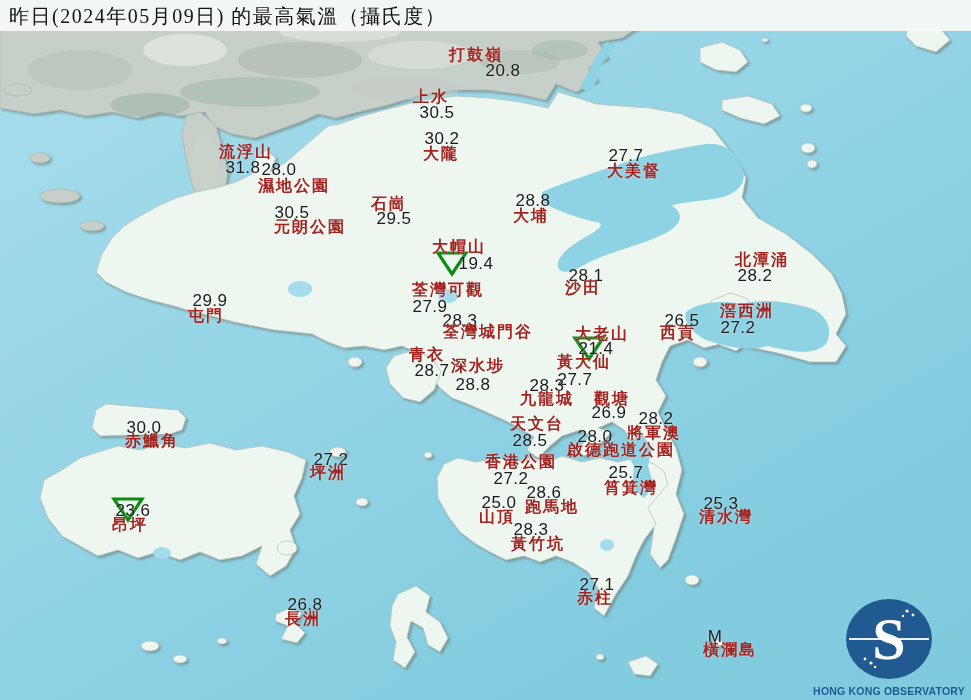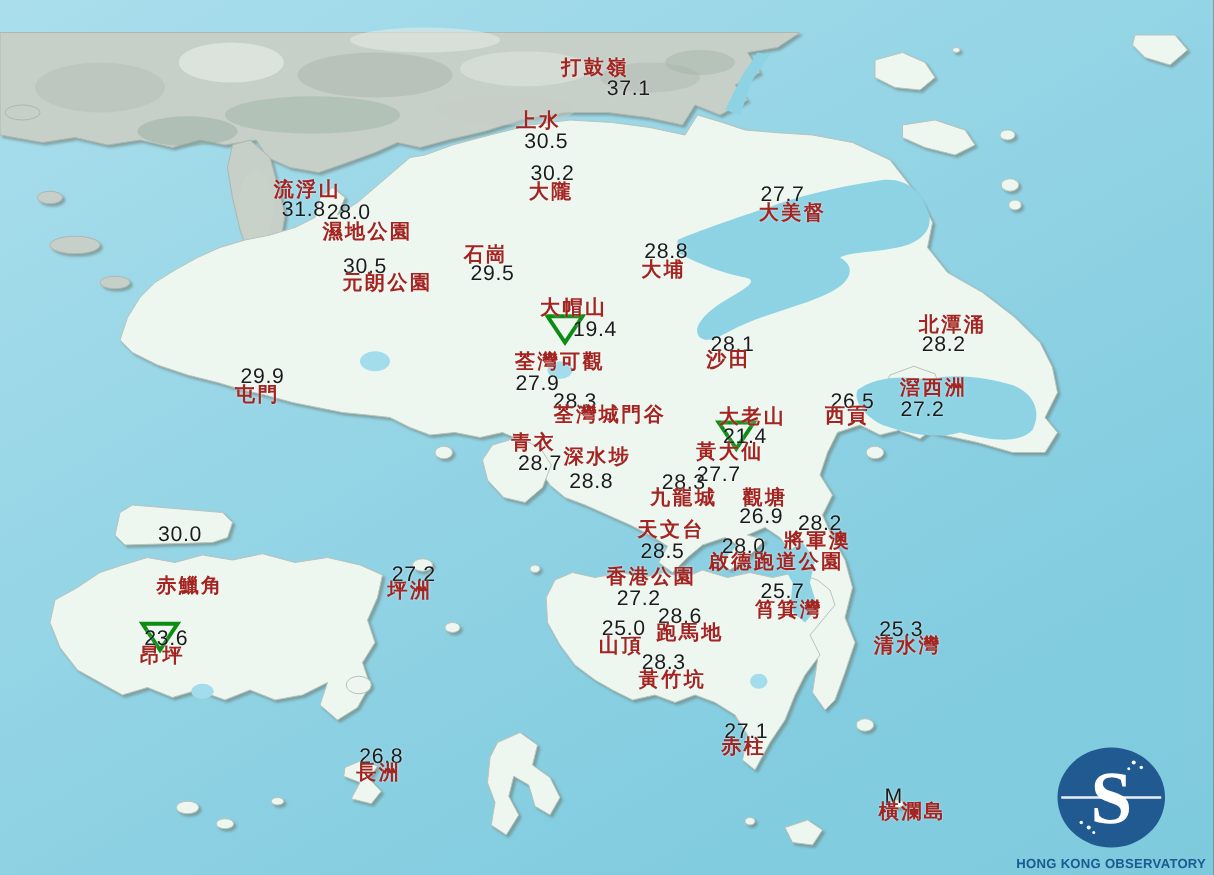--- a/index.html
+++ b/index.html
@@ -130,21 +130,21 @@
         C746,352 724,346 706,340 C694,334 682,322 686,312 Z"></path>
       <path class="water" d="M628,442 L642,434 L652,448 L648,466 L654,486 L644,498 L632,488 L634,466 L626,452 Z"></path>
       <ellipse class="reservoir" cx="448" cy="296" rx="10" ry="7"></ellipse>
       <ellipse class="reservoir" cx="300" cy="289" rx="12" ry="8"></ellipse>
       <ellipse class="reservoir" cx="162" cy="553" rx="9" ry="6"></ellipse>
       <ellipse class="reservoir" cx="607" cy="545" rx="7" ry="6"></ellipse>
     </g>
   </svg>
 
   <div class="labels">
-      <div class="station-value" style="left: 503px; top: 71px;">37.1</div>
+      <div class="station-value" style="left: 503px; top: 71px;">20.8</div>
       <div class="station-name" style="left: 476px; top: 55px;">打鼓嶺</div>
       <div class="station-value" style="left: 437px; top: 113px;">30.5</div>
       <div class="station-name" style="left: 431px; top: 97px;">上水</div>
       <div class="station-value" style="left: 442px; top: 139px;">30.2</div>
       <div class="station-name" style="left: 441px; top: 154px;">大隴</div>
       <div class="station-value" style="left: 243px; top: 168px;">31.8</div>
       <div class="station-name" style="left: 246px; top: 152px;">流浮山</div>
       <div class="station-value" style="left: 279px; top: 170px;">28.0</div>
       <div class="station-name" style="left: 294px; top: 186px;">濕地公園</div>
       <div class="station-value" style="left: 292px; top: 213px;">30.5</div>
@@ -201,36 +201,39 @@
       <div class="station-name" style="left: 631px; top: 488px;">筲箕灣</div>
       <div class="station-value" style="left: 544px; top: 493px;">28.6</div>
       <div class="station-name" style="left: 552px; top: 507px;">跑馬地</div>
       <div class="station-value" style="left: 499px; top: 503px;">25.0</div>
       <div class="station-name" style="left: 497px; top: 517px;">山頂</div>
       <div class="station-value" style="left: 531px; top: 530px;">28.3</div>
       <div class="station-name" style="left: 538px; top: 544px;">黃竹坑</div>
       <div class="station-value" style="left: 721px; top: 504px;">25.3</div>
       <div class="station-name" style="left: 726px; top: 517px;">清水灣</div>
       <div class="station-value" style="left: 144px; top: 428px;">30.0</div>
-      <div class="station-name" style="left: 152px; top: 441px; margin-top: 28px;">赤鱲角</div>
+      <div class="station-name" style="left: 152px; top: 441px;">赤鱲角</div>
       <div class="station-value" style="left: 331px; top: 460px;">27.2</div>
       <div class="station-name" style="left: 328px; top: 473px;">坪洲</div>
       <div class="marker" style="left: 128px; top: 509px;"><svg width="34" height="28">
           <polygon points="3,4 31,4 17,25" fill="none" stroke="#0c8c12" stroke-width="3.2"></polygon>
         </svg></div>
       <div class="station-value" style="left: 133px; top: 511px;">23.6</div>
       <div class="station-name" style="left: 130px; top: 525px;">昂坪</div>
       <div class="station-value" style="left: 305px; top: 605px;">26.8</div>
       <div class="station-name" style="left: 303px; top: 619px;">長洲</div>
       <div class="station-value" style="left: 597px; top: 585px;">27.1</div>
       <div class="station-name" style="left: 595px; top: 598px;">赤柱</div>
       <div class="station-value" style="left: 715px; top: 637px;">M</div>
       <div class="station-name" style="left: 730px; top: 650px;">橫瀾島</div>
     </div>
 
+  <div class="titlebar">
+    <div class="title">昨日(2024年05月09日) 的最高氣溫（攝氏度）</div>
+  </div>
 
   <div class="logo">
     <svg width="96" height="84" viewBox="0 0 96 84">
       <ellipse cx="48" cy="42" rx="43" ry="40" fill="#205a90"></ellipse>
       <rect x="8" y="41" width="80" height="2" fill="#ffffff" opacity=".9"></rect>
       <text x="48" y="62" text-anchor="middle" fill="#ffffff" font-family="Liberation Serif, DejaVu Serif, serif" font-size="60" font-weight="bold">S</text>
       <circle cx="66" cy="14" r="1.6" fill="#fff"></circle>
         <circle cx="72" cy="18" r="1.4" fill="#fff"></circle>
       <circle cx="62" cy="19" r="1.2" fill="#fff"></circle>
         <circle cx="30" cy="66" r="1.6" fill="#fff"></circle>

